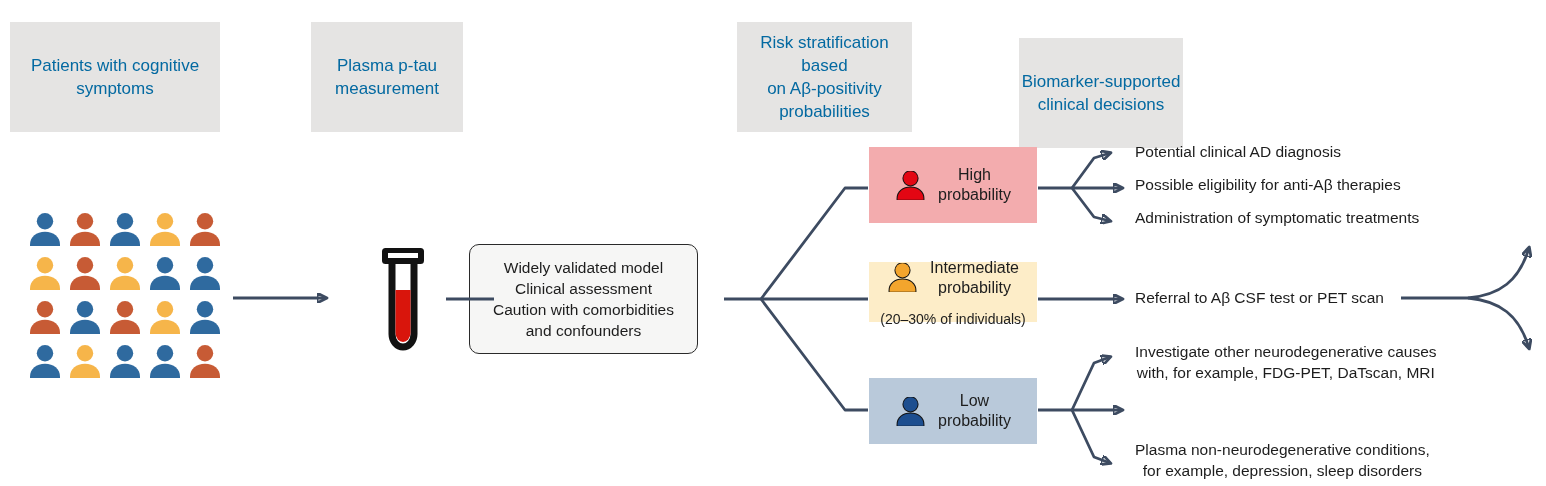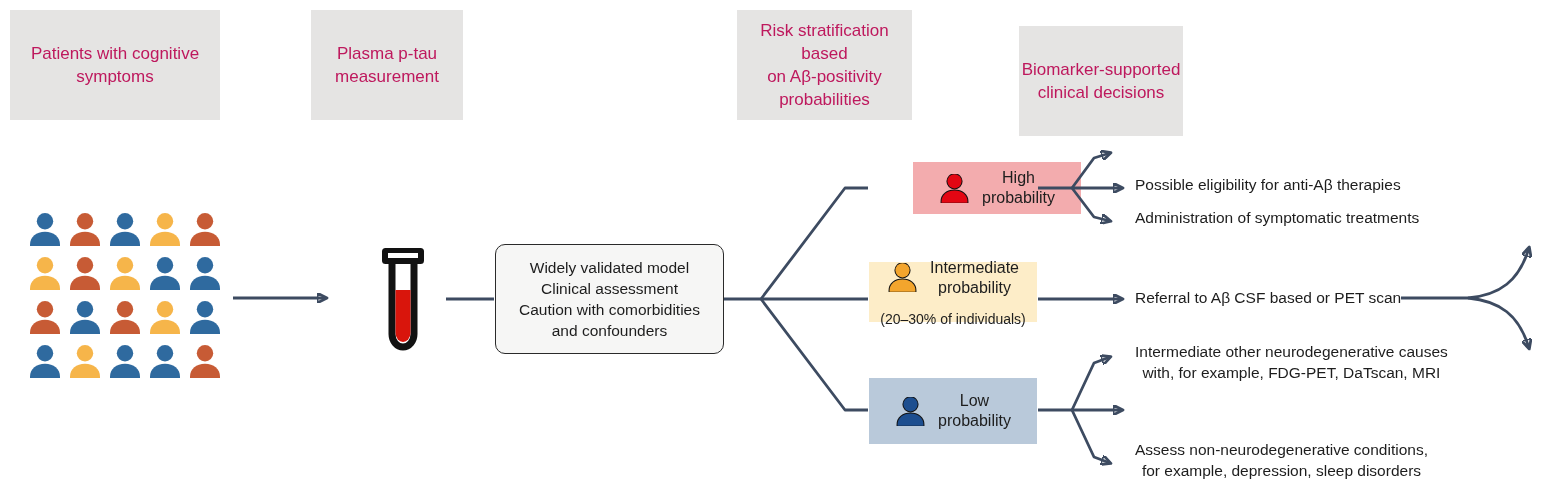--- a/index.html
+++ b/index.html
@@ -11,30 +11,30 @@
     background: #ffffff;
     font-family: "Liberation Sans", sans-serif;
     color: #1d1d1d;
     overflow: hidden;
   }
   .pre { white-space: pre-line; }
 
   
   .header-box {
     position: absolute;
-    top: 10px;
+    top: 22px;
     height: 110px;
     background: #e5e4e3;
     display: flex;
     align-items: center;
     justify-content: center;
     text-align: center;
     font-size: 17px;
     line-height: 23px;
-    color: #be185d;
+    color: #0369a1;
   }
   .hb1 { left: 10px;   width: 210px; }
   .hb2 { left: 311px;  width: 152px; }
   .hb3 { left: 737px;  width: 175px; }
   .hb4 { left: 1019px; width: 164px; margin-top: 16px; }
 
   
   #patients-grid {
     position: absolute;
     left: 27px;
@@ -47,21 +47,21 @@
   }
   .person { display: block; width: 100%; height: 100%; fill: currentColor; stroke: none; }
   .person.outlined { stroke: #131313; stroke-width: 2.4px; paint-order: stroke; }
 
   
   #tube { position: absolute; left: 378px; top: 246px; width: 50px; height: 112px; }
 
   
   #model-box {
     position: absolute;
-    left: 495px;
+    left: 469px;
     top: 244px;
     width: 229px;
     height: 110px;
     background: #f6f6f5;
     border: 1.6px solid #2a2a2a;
     border-radius: 10px;
     display: flex;
     align-items: center;
     justify-content: center;
     text-align: center;
@@ -76,21 +76,21 @@
     width: 168px;
     display: flex;
     flex-direction: column;
     align-items: center;
     justify-content: center;
   }
   .branch-row { display: flex; align-items: center; gap: 12px; }
   .branch-row .person { width: 31px; height: 29px; flex: 0 0 auto; }
   .branch-label { font-size: 16px; line-height: 20px; text-align: center; }
   .branch-note { font-size: 14px; line-height: 16px; margin-top: 13px; text-align: center; }
-  #branch-high { top: 162px; height: 52px; margin-left: 44px; }
+  #branch-high { top: 147px; height: 76px; }
   #branch-intermediate { top: 262px; height: 60px; }
   #branch-low { top: 378px; height: 66px; }
 
   
   .outcome {
     position: absolute;
     left: 1135px;
     font-size: 15.5px;
     line-height: 21px;
     white-space: pre-line;
@@ -241,26 +241,27 @@
   <div class="branch-box" id="branch-low" style="background: rgb(185, 201, 218);">
     <div class="branch-row">
       <svg class="person outlined" viewBox="0 0 36 33" style="color: rgb(29, 78, 143);">
           <use href="#person-shape"></use>
         </svg>
       <span class="branch-label pre">Low
 probability</span>
     </div>
   </div>
 
+  <div class="outcome" id="out-h1">Potential clinical AD diagnosis</div>
   <div class="outcome" id="out-h2">Possible eligibility for anti-Aβ therapies</div>
   <div class="outcome" id="out-h3">Administration of symptomatic treatments</div>
-  <div class="outcome" id="out-i1">Referral to Aβ CSF based or PET scan</div>
-  <div class="outcome two-line" id="out-l1">Intermediate other neurodegenerative causes
+  <div class="outcome" id="out-i1">Referral to Aβ CSF test or PET scan</div>
+  <div class="outcome two-line" id="out-l1">Investigate other neurodegenerative causes
 with, for example, FDG-PET, DaTscan, MRI</div>
-  <div class="outcome two-line" id="out-l3">Assess non-neurodegenerative conditions,
+  <div class="outcome two-line" id="out-l3">Plasma non-neurodegenerative conditions,
 for example, depression, sleep disorders</div>
 
   <svg id="connectors">
     <defs>
       <marker id="ah" markerUnits="userSpaceOnUse" markerWidth="12" markerHeight="10" refX="9" refY="5" orient="auto">
         <path d="M0 0 L10 5 L0 10 Z" fill="#3d4b61" stroke="none"></path>
       </marker>
     </defs>
     <path d="M233 298 L326 298" marker-end="url(#ah)"></path>
     <path d="M446 299 L494 299"></path>

